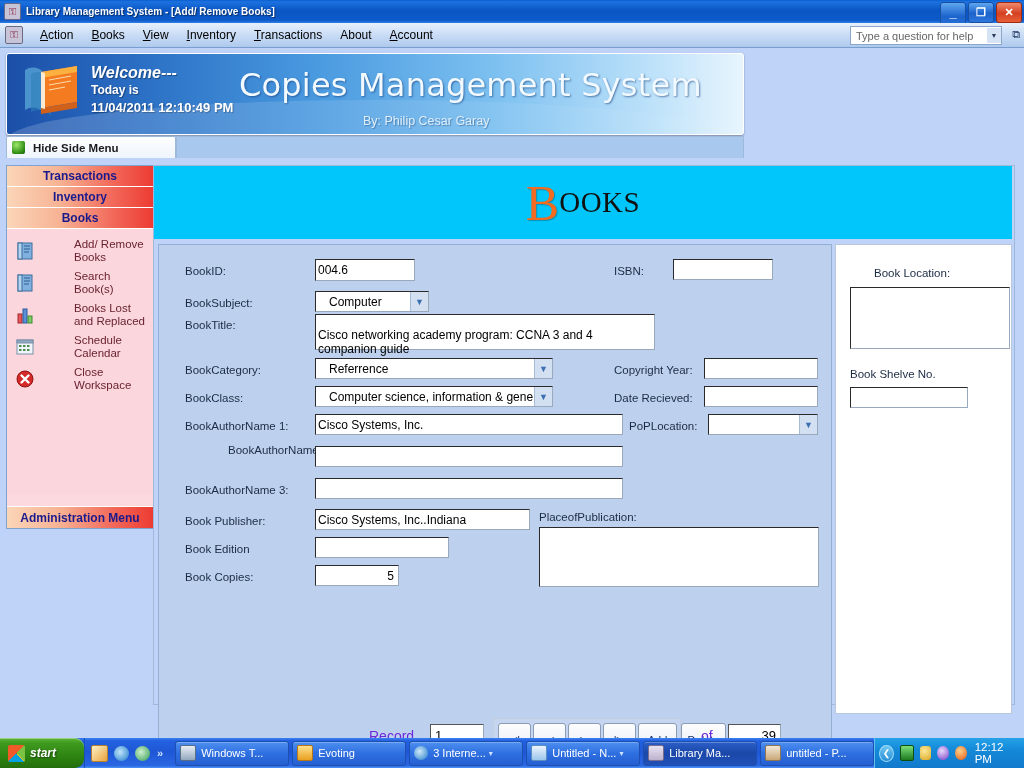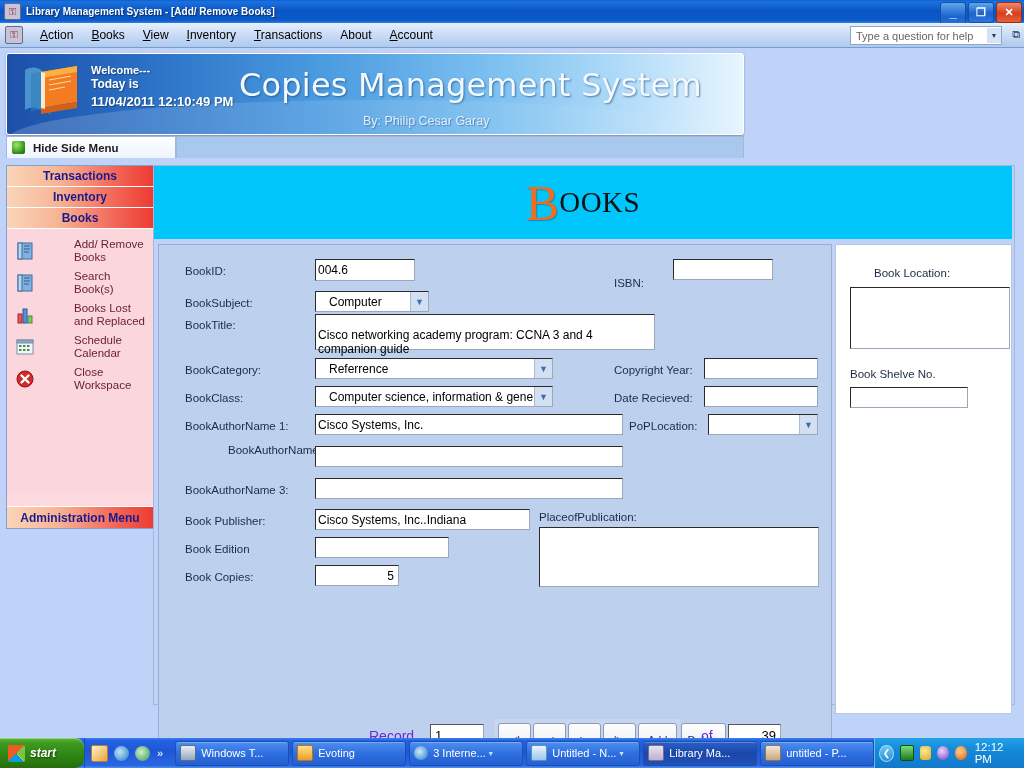--- a/index.html
+++ b/index.html
@@ -69,21 +69,21 @@
   }
   .banner:after{
     content:"";position:absolute;left:0;top:46px;width:100%;height:40px;
     background:linear-gradient(to right,rgba(255,255,255,.18),rgba(255,255,255,.02));
     border-radius:50%/100% 100% 0 0;
   }
   .bk-icon{
     position:absolute;left:14px;top:10px;width:62px;height:56px;
   }
   .welcome{position:absolute;left:84px;top:10px;color:#fff;}
-  .welcome .w1{font-size:11px;font-weight:bold;text-shadow:1px 1px 1px rgba(0,0,0,.35);}
+  .welcome .w1{font-size:16px;font-weight:bold;text-shadow:1px 1px 1px rgba(0,0,0,.35);font-style:italic;}
   .welcome .w2{font-size:12px;font-weight:bold;margin-top:1px;text-shadow:1px 1px 1px rgba(0,0,0,.35);}
   .welcome .w3{font-size:13px;font-weight:bold;margin-top:3px;text-shadow:1px 1px 1px rgba(0,0,0,.35);}
   .banner-title{
     position:absolute;left:232px;top:12px;color:#F2FAFF;font-size:32px;
     font-family:"DejaVu Sans",sans-serif;letter-spacing:.2px;
     text-shadow:1px 1px 2px rgba(20,60,120,.6);
   }
   .banner-by{
     position:absolute;left:356px;top:60px;color:#DCEEFA;font-size:12.5px;
     text-shadow:1px 1px 1px rgba(20,60,120,.5);
@@ -433,21 +433,21 @@
 
     <div class="fld-label" style="left:26px;top:270px;">Book Publisher:</div>
     <div class="inp" style="left:156px;top:264px;width:215px;height:21px;">Cisco Systems, Inc..Indiana</div>
 
     <div class="fld-label" style="left:26px;top:298px;">Book Edition</div>
     <div class="inp" style="left:156px;top:292px;width:134px;height:21px;"></div>
 
     <div class="fld-label" style="left:26px;top:326px;">Book Copies:</div>
     <div class="inp right" style="left:156px;top:320px;width:84px;height:21px;">5</div>
 
-    <div class="fld-label" style="left:455px;top:32px;">ISBN:</div>
+    <div class="fld-label" style="left:455px;top:20px;">ISBN:</div>
     <div class="inp" style="left:514px;top:14px;width:100px;height:21px;"></div>
 
     <div class="fld-label" style="left:455px;top:119px;">Copyright Year:</div>
     <div class="inp" style="left:545px;top:113px;width:114px;height:21px;"></div>
 
     <div class="fld-label" style="left:455px;top:147px;">Date Recieved:</div>
     <div class="inp" style="left:545px;top:141px;width:114px;height:21px;"></div>
 
     <div class="fld-label" style="left:470px;top:175px;">PoPLocation:</div>
     <div class="combo" style="left:549px;top:169px;width:110px;height:21px;">

